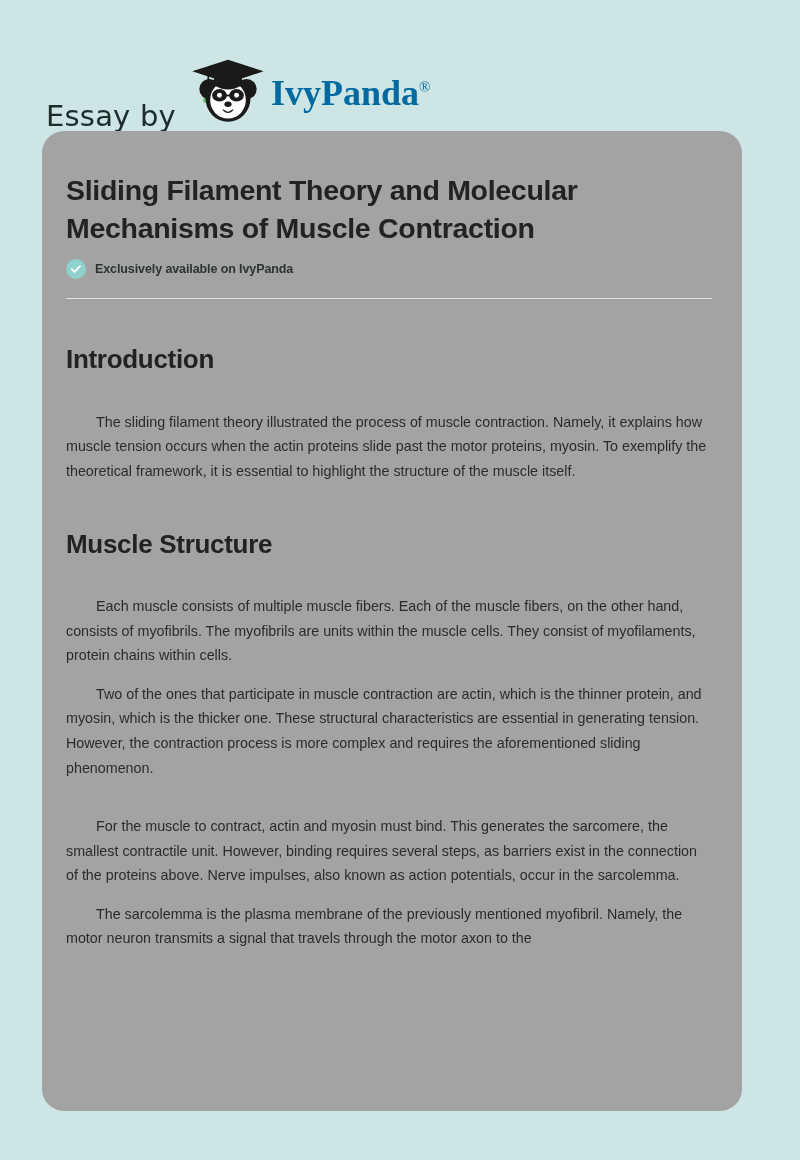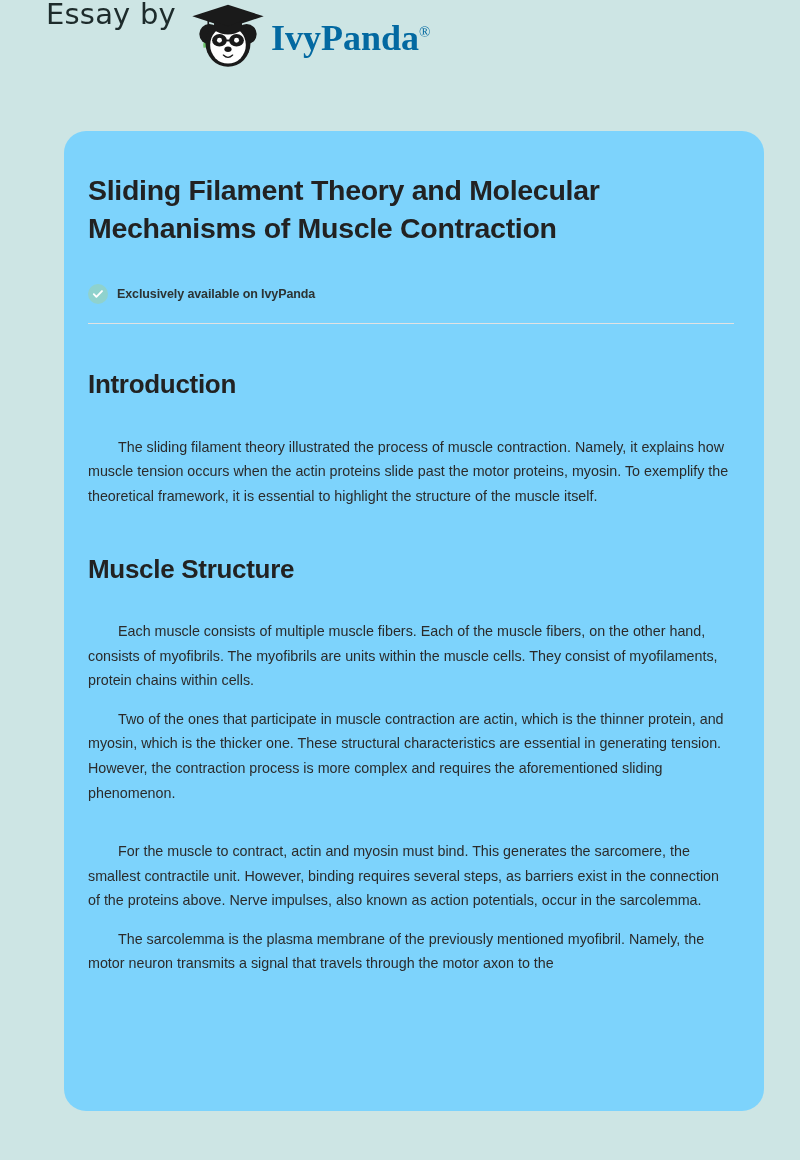--- a/index.html
+++ b/index.html
@@ -11,21 +11,21 @@
     height: 1160px;
     background: #cde5e4;
     font-family: "Liberation Sans", sans-serif;
     overflow: hidden;
   }
 
   
   .brandbar {
     height: 131px;
     display: flex;
-    align-items: flex-start;
+    align-items: flex-end;
     padding-left: 46px;
     box-sizing: border-box;
   }
   .brand-essay-by {
     font-family: "DejaVu Sans", sans-serif;
     font-size: 29px;
     font-weight: 400;
     color: #1d2b2b;
     letter-spacing: 0.2px;
     line-height: 1;
@@ -55,25 +55,25 @@
   .brand-wordmark .reg {
     font-size: 15px;
     vertical-align: super;
     font-weight: 400;
     line-height: 1;
   }
 
   
   .paper-card {
     position: absolute;
-    left: 64px;
+    left: 42px;
     top: 131px;
     width: 700px;
     height: 980px;
-    background: #7dd3fc;
+    background: #a3a3a3;
     border-radius: 22px;
     box-sizing: border-box;
     padding: 40px 30px 0 24px;
     overflow: hidden;
   }
   .card-inner {
     padding: 0 0 0 0;
   }
 
   h1.doc-title {
@@ -83,21 +83,21 @@
     color: #222222;
     line-height: 1.34;
     letter-spacing: -0.3px;
     margin: 0 0 0 0;
     max-width: 630px;
   }
 
   .exclusive-row {
     display: flex;
     align-items: center;
-    margin-top: 37px;
+    margin-top: 12px;
   }
   .check-badge {
     width: 20px;
     height: 20px;
     border-radius: 50%;
     background: #8fd2cd;
     display: flex;
     align-items: center;
     justify-content: center;
     flex: none;

